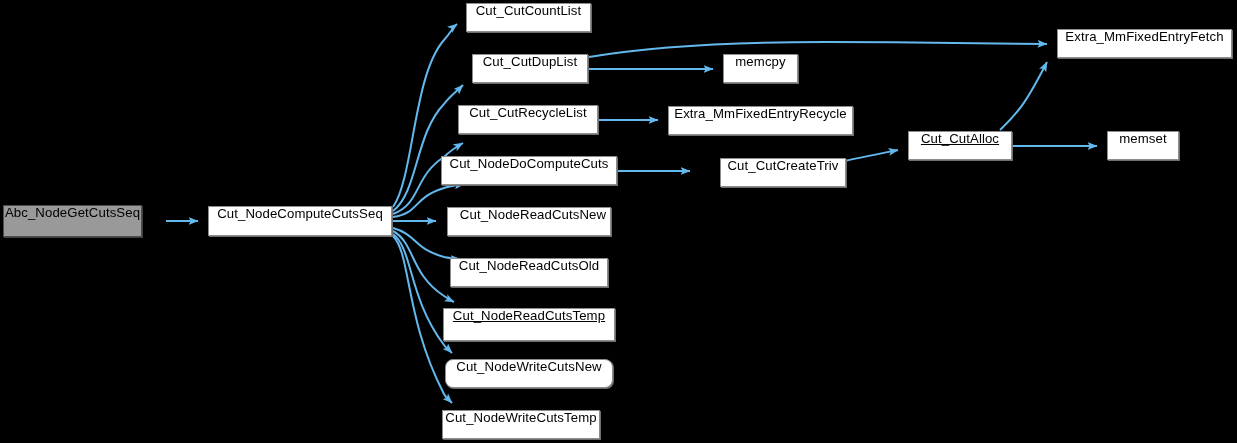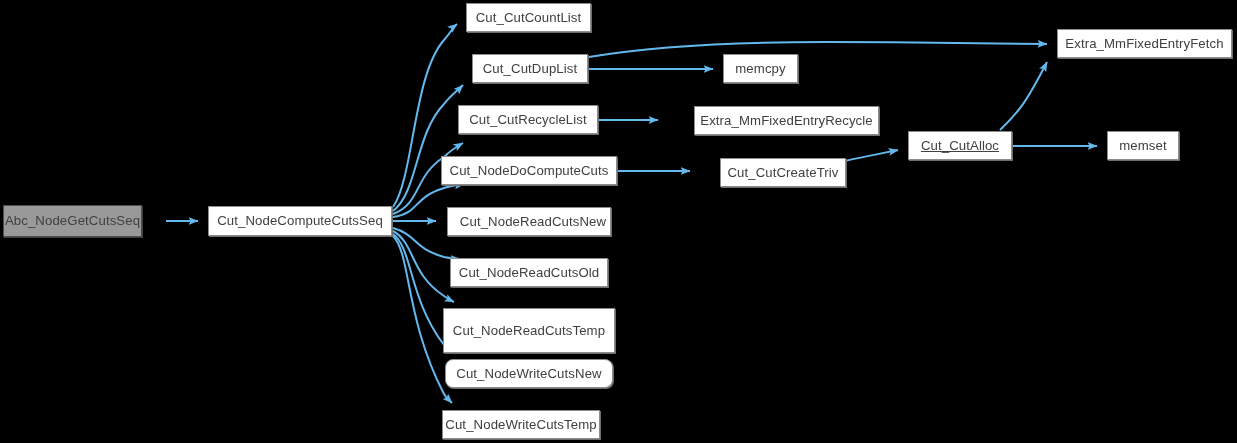--- a/index.html
+++ b/index.html
@@ -24,23 +24,23 @@
     height: 443px;
     pointer-events: none;
   }
   .node {
     position: absolute;
     box-sizing: border-box;
     background: #ffffff;
     border: 1px solid #8c8c8c;
     box-shadow: 1px 1px 0 0 #6e6e6e;
     display: flex;
-    align-items: center;
+    align-items: flex-start;
     justify-content: center;
-    color: #404040;
+    color: #000000;
     font-size: 13.2px;
     line-height: 1;
     white-space: nowrap;
     letter-spacing: 0.1px;
   }
   .node.highlight {
     background: #999999;
     border: 1px solid #4d4d4d;
     box-shadow: 1px 1px 0 0 #3f3f3f;
   }
@@ -99,33 +99,33 @@
       </div>
       <div class="node" style="left: 441px; top: 156px; width: 176px; height: 29px;">
         <span class="node-label">Cut_NodeDoComputeCuts</span>
       </div>
       <div class="node" style="left: 447px; top: 207px; width: 164px; height: 29px; padding-left: 8px;">
         <span class="node-label">Cut_NodeReadCutsNew</span>
       </div>
       <div class="node" style="left: 450px; top: 258px; width: 158px; height: 29px;">
         <span class="node-label">Cut_NodeReadCutsOld</span>
       </div>
-      <div class="node" style="left: 443px; top: 308px; width: 172px; height: 45px;">
+      <div class="node" style="left: 443px; top: 308px; width: 172px; height: 33px; text-decoration: underline;">
         <span class="node-label">Cut_NodeReadCutsTemp</span>
       </div>
       <div class="node" style="left: 445px; top: 359px; width: 168px; height: 29px; border-radius: 8px;">
         <span class="node-label">Cut_NodeWriteCutsNew</span>
       </div>
       <div class="node" style="left: 442px; top: 410px; width: 158px; height: 29px;">
         <span class="node-label">Cut_NodeWriteCutsTemp</span>
       </div>
       <div class="node" style="left: 723px; top: 54px; width: 75px; height: 29px;">
         <span class="node-label">memcpy</span>
       </div>
-      <div class="node" style="left: 668px; top: 106px; width: 185px; height: 29px; margin-left: 26px;">
+      <div class="node" style="left: 668px; top: 106px; width: 185px; height: 29px;">
         <span class="node-label">Extra_MmFixedEntryRecycle</span>
       </div>
       <div class="node" style="left: 700px; top: 158px; width: 126px; height: 29px; margin-left: 20px;">
         <span class="node-label">Cut_CutCreateTriv</span>
       </div>
       <div class="node" style="left: 908px; top: 131px; width: 104px; height: 29px; text-decoration: underline;">
         <span class="node-label">Cut_CutAlloc</span>
       </div>
       <div class="node" style="left: 1057px; top: 29px; width: 175px; height: 29px;">
         <span class="node-label">Extra_MmFixedEntryFetch</span>

